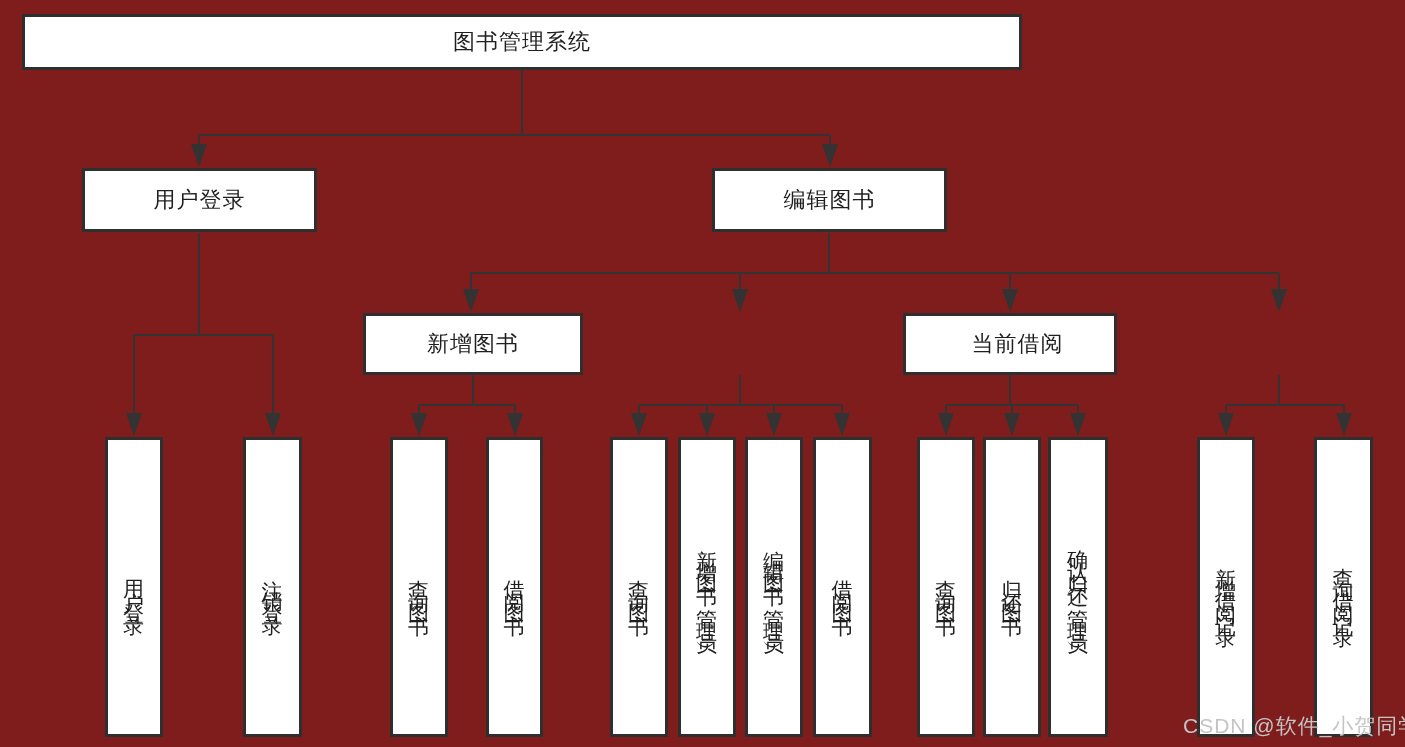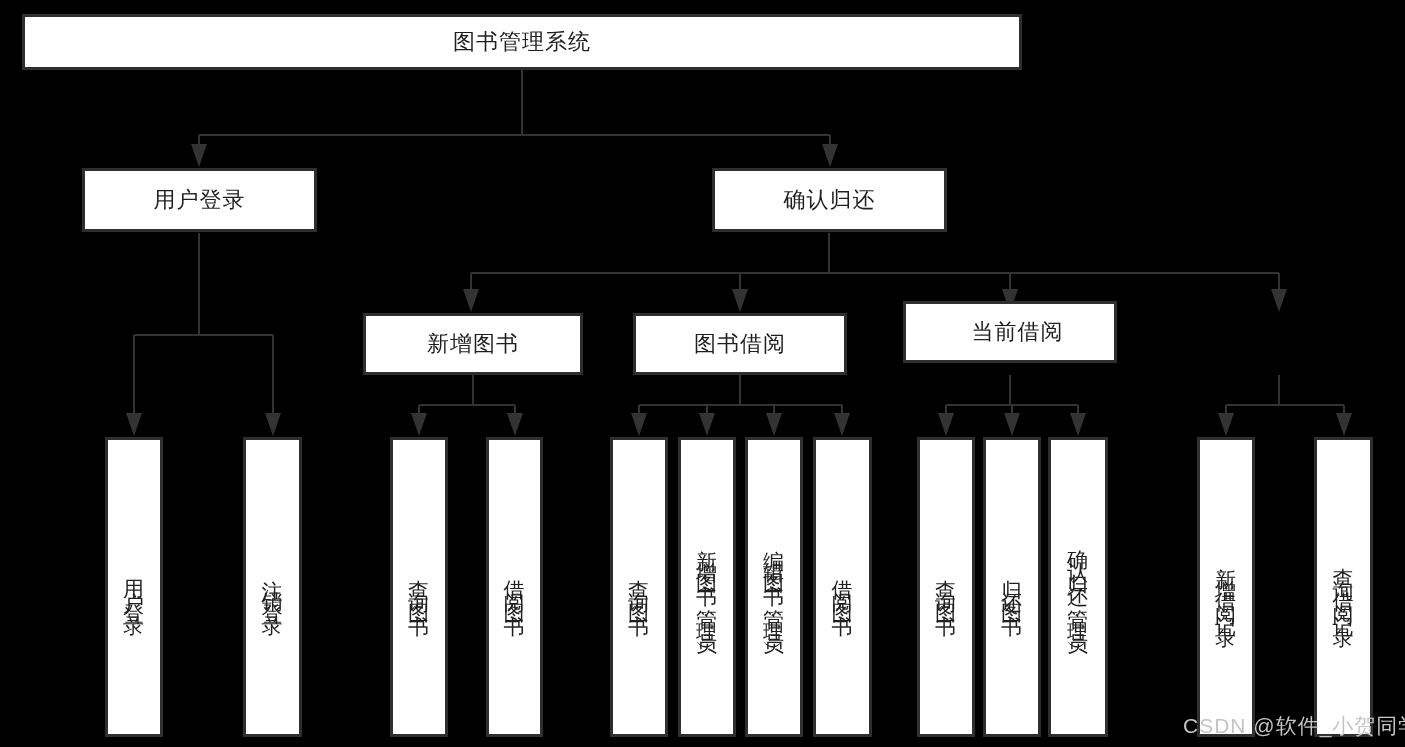--- a/index.html
+++ b/index.html
@@ -1,20 +1,20 @@
 <!DOCTYPE html>
 <html><head>
 <meta charset="utf-8">
 <style>
   html, body { margin: 0; padding: 0; background: #ffffff; }
   .canvas {
     position: relative;
     width: 1405px;
     height: 747px;
-    background: #000000;
+    background: #7f1d1d;
     font-family: "Liberation Sans", "DejaVu Sans", sans-serif;
     color: #1f1f1f;
     overflow: hidden;
   }
   .connectors {
     position: absolute;
     left: 0; top: 0;
     width: 1405px; height: 747px;
     pointer-events: none;
   }
@@ -100,25 +100,24 @@
       <polygon points="1004,413 1020,413 1012,436"></polygon>
       <polygon points="1070,413 1086,413 1078,436"></polygon>
       <polygon points="1218,413 1234,413 1226,436"></polygon>
       <polygon points="1336,413 1352,413 1344,436"></polygon>
     </g>
   </svg>
 
   <div class="hnode" style="left:22px; top:14px; width:1000px; height:56px;">图书管理系统</div>
 
   <div class="hnode" style="left:82px; top:168px; width:235px; height:64px;">用户登录</div>
-  <div class="hnode" style="left:712px; top:168px; width:235px; height:64px;">确认归还</div>
+  <div class="hnode" style="left:712px; top:168px; width:235px; height:64px;">编辑图书</div>
 
   <div class="hnode" style="left:363px; top:313px; width:220px; height:62px;">新增图书</div>
-  <div class="hnode" style="left:633px; top:313px; width:214px; height:62px;">图书借阅</div>
-  <div class="hnode" style="left:903px; top:301px; width:214px; height:62px;padding-left:15px;">当前借阅</div>
+  <div class="hnode" style="left:903px; top:313px; width:214px; height:62px;padding-left:15px;">当前借阅</div>
 
   <div class="vnode" style="left:105px; width:58px;">
     <span>用户登录</span>
   </div>
   <div class="vnode" style="left:243px; width:59px;">
     <span>注销登录</span>
   </div>
 
   <div class="vnode" style="left:390px; width:58px;">
     <span>查询图书</span>

